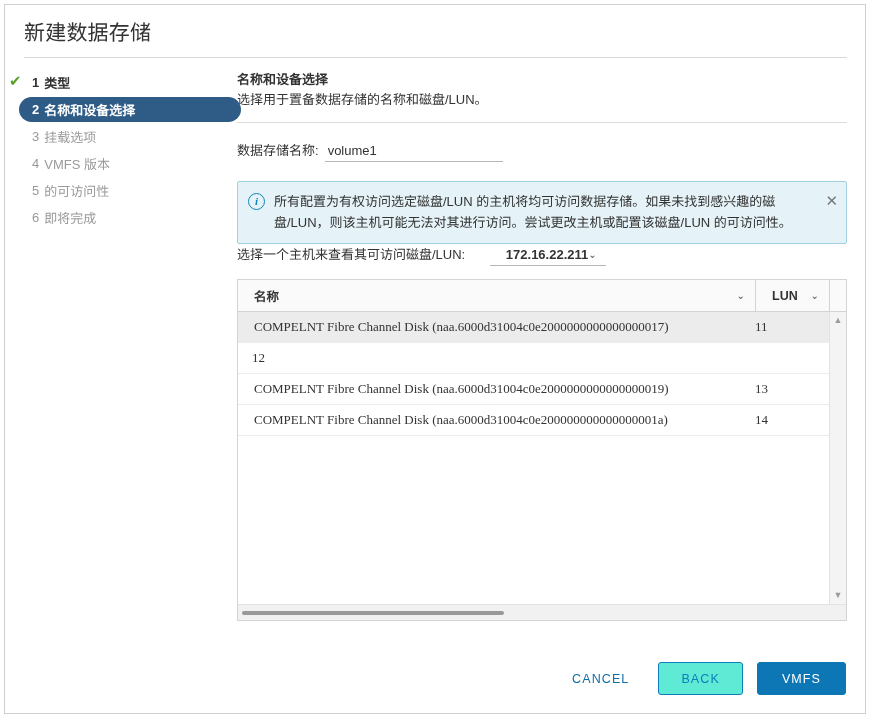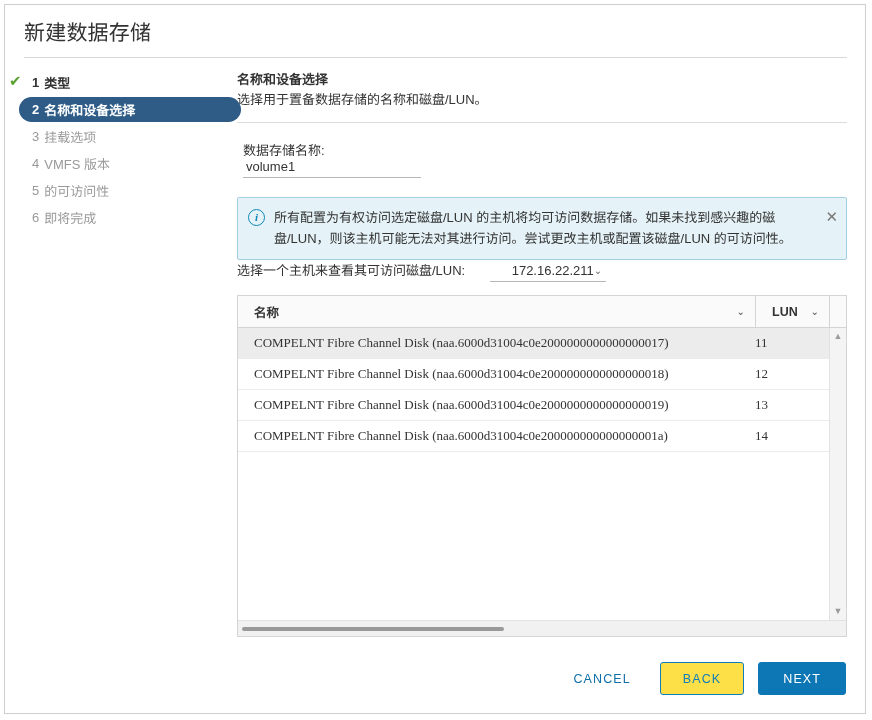--- a/index.html
+++ b/index.html
@@ -116,21 +116,20 @@
     height: 1px;
     background: #dcdcdc;
     margin: 12px 0 0 0;
   }
 
   
   .name-row {
     display: flex;
     align-items: baseline;
     margin-top: 17px;
-    flex-direction: column;
   }
   .name-label {
     font-size: 13px;
     color: #333333;
     white-space: nowrap;
   }
   .name-input {
     margin-left: 6px;
     width: 172px;
     border: none;
@@ -198,24 +197,25 @@
   .host-label {
     font-size: 13px;
     color: #333333;
   }
   .host-select {
     margin-left: 12px;
     width: 116px;
     border-bottom: 1px solid #b6b6b6;
     display: flex;
     align-items: center;
-    justify-content: flex-end;
+    justify-content: center;
     padding: 0 4px 3px 10px;
     box-sizing: border-box;
     cursor: pointer;
+    font-weight: bold;
   }
   .host-value { font-size: 13px; color: #333333; }
   .caret {
     color: #6d6d6d;
     font-size: 10px;
     line-height: 10px;
   }
 
   
   .table-wrap {
@@ -343,21 +343,21 @@
     height: 33px;
     box-sizing: border-box;
   }
   .btn-link {
     background: none;
     border: none;
     color: #0f6fa8;
     padding: 0 12px;
   }
   .btn-secondary {
-    background: #fde047;
+    background: #5eead4;
     border: 1px solid #0f7dbb;
     color: #0f7dbb;
     padding: 0 22px;
     margin-left: 17px;
   }
   .btn-primary {
     background: #0d76b5;
     border: 1px solid #0d76b5;
     color: #ffffff;
     padding: 0 24px;
@@ -452,21 +452,20 @@
 
         <div class="tbody-area">
           <div class="tbody">
 
             <div class="tr selected">
               <span class="td-name">COMPELNT Fibre Channel Disk (naa.6000d31004c0e2000000000000000017)</span>
               <span class="td-lun">11</span>
             </div>
 
             <div class="tr">
-              <span class="td-name">COMPELNT Fibre Channel Disk (naa.6000d31004c0e2000000000000000018)</span>
               <span class="td-lun">12</span>
             </div>
 
             <div class="tr">
               <span class="td-name">COMPELNT Fibre Channel Disk (naa.6000d31004c0e2000000000000000019)</span>
               <span class="td-lun">13</span>
             </div>
 
             <div class="tr">
               <span class="td-name">COMPELNT Fibre Channel Disk (naa.6000d31004c0e200000000000000001a)</span>
@@ -486,16 +485,16 @@
         </div>
 
       </div>
 
     </div>
   </div>
 
   <div class="footer">
     <button class="btn btn-link">CANCEL</button>
     <button class="btn btn-secondary">BACK</button>
-    <button class="btn btn-primary">NEXT</button>
+    <button class="btn btn-primary">VMFS</button>
   </div>
 
 </div>
 
 </body></html>

